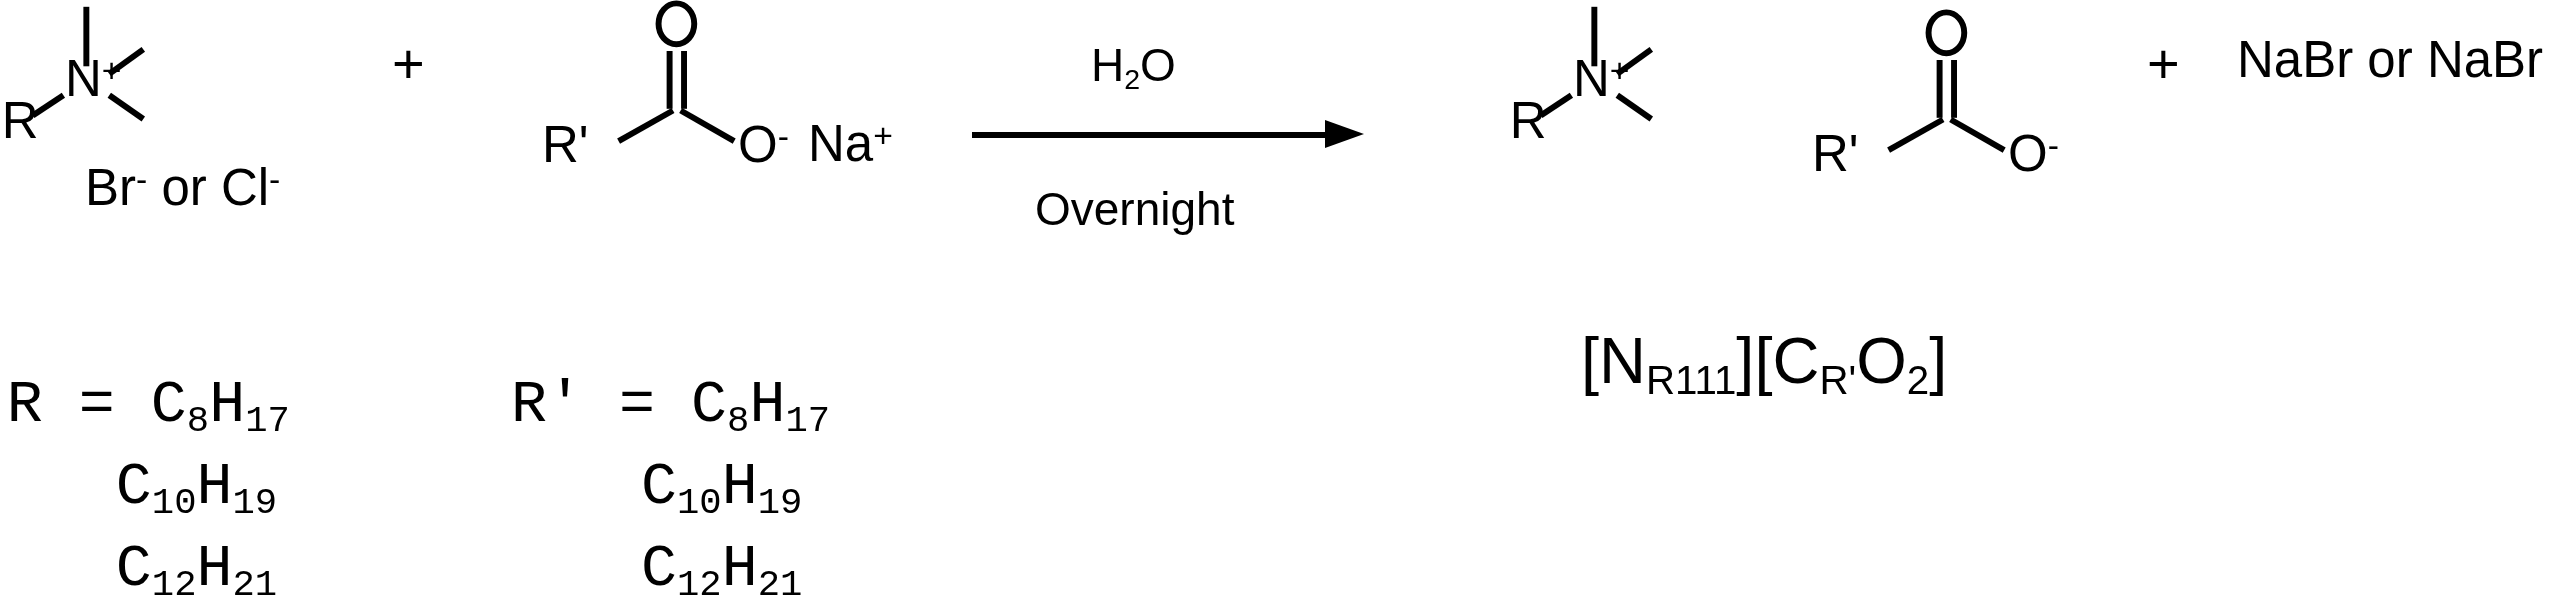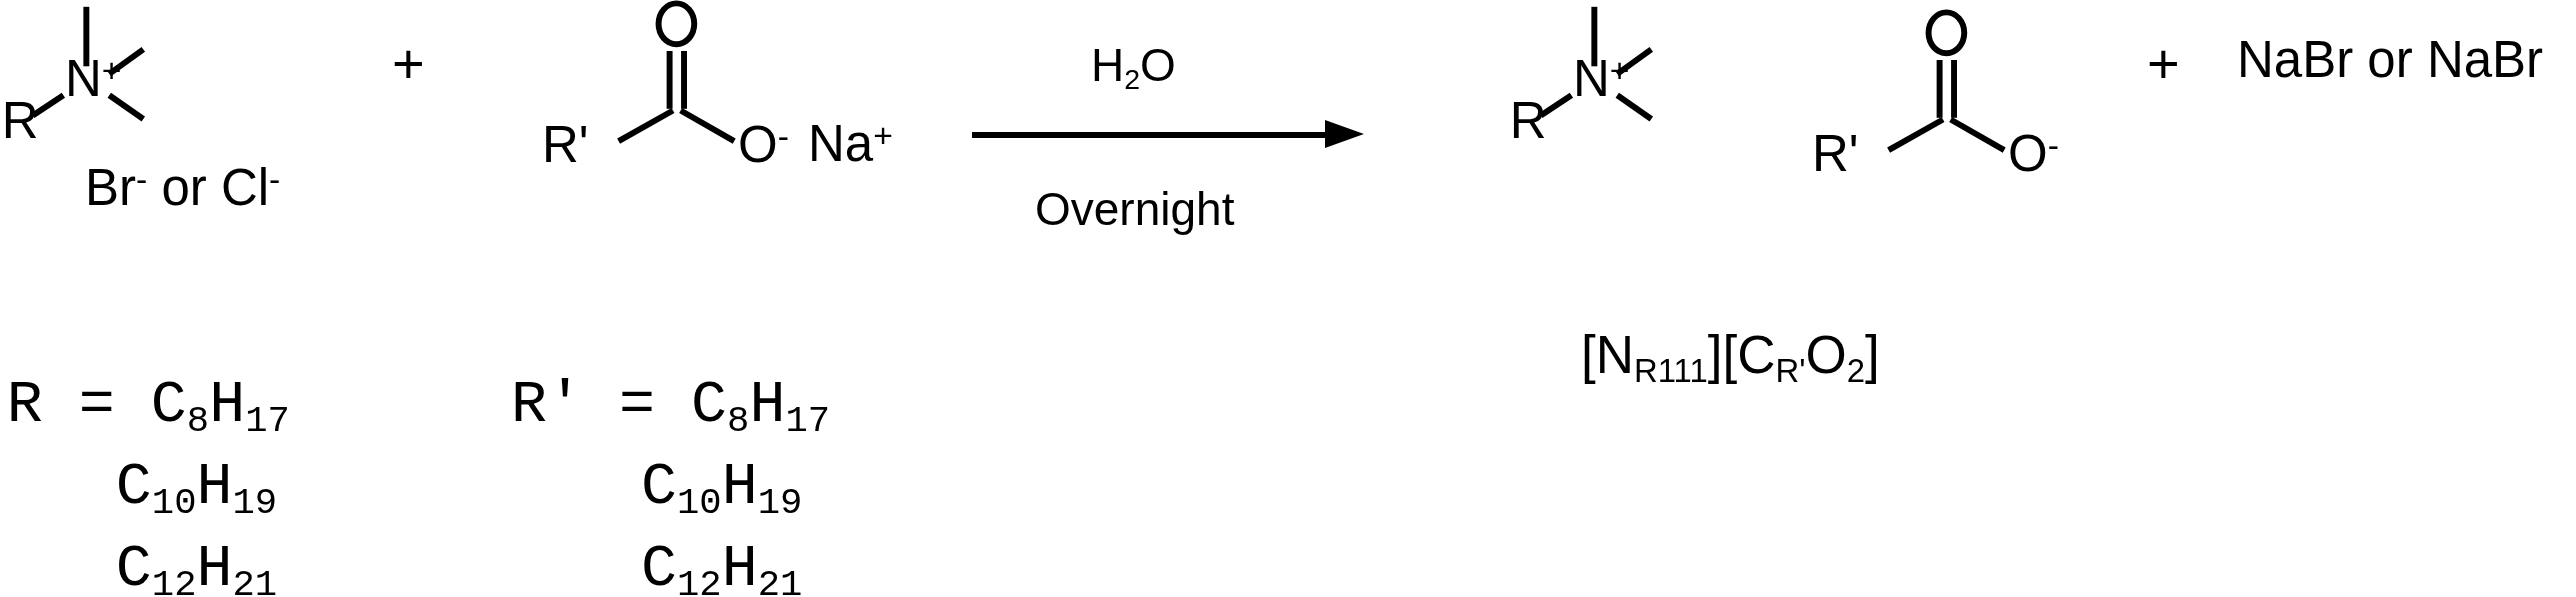--- a/index.html
+++ b/index.html
@@ -41,21 +41,21 @@
     white-space: nowrap;
   }
   .listline {
     font-family: Liberation Mono, monospace;
     font-size: 60px;
     line-height: 1;
     white-space: nowrap;
   }
   .il-label {
     font-family: "Liberation Sans", sans-serif;
-    font-size: 53px;
+    font-size: 65px;
     line-height: 1;
     white-space: nowrap;
   }
   sub {
     font-size: 0.62em;
     vertical-align: -0.28em;
     line-height: 0;
   }
   .chg {
     font-size: 0.66em;

